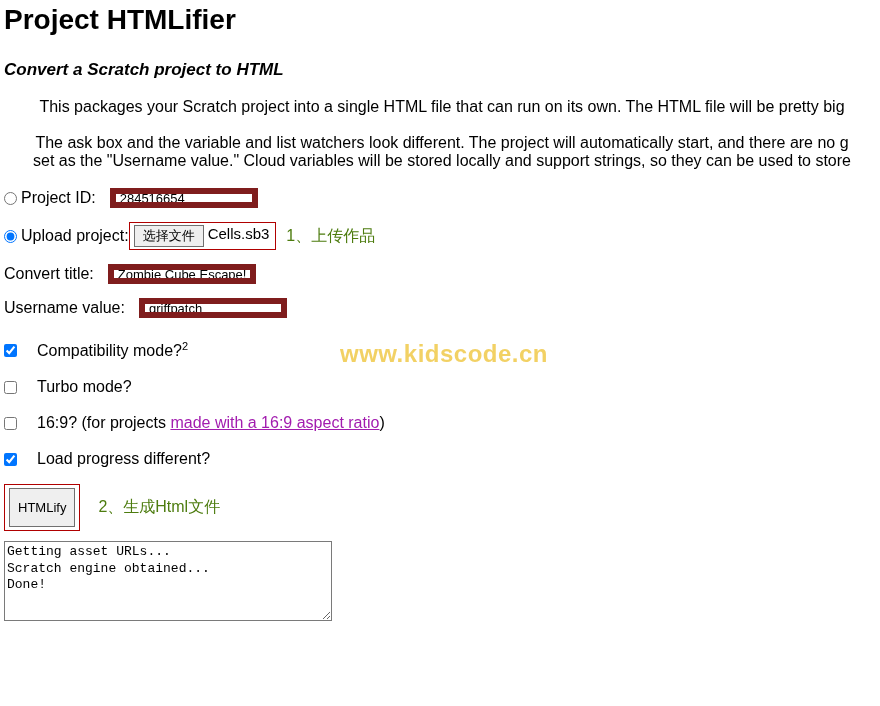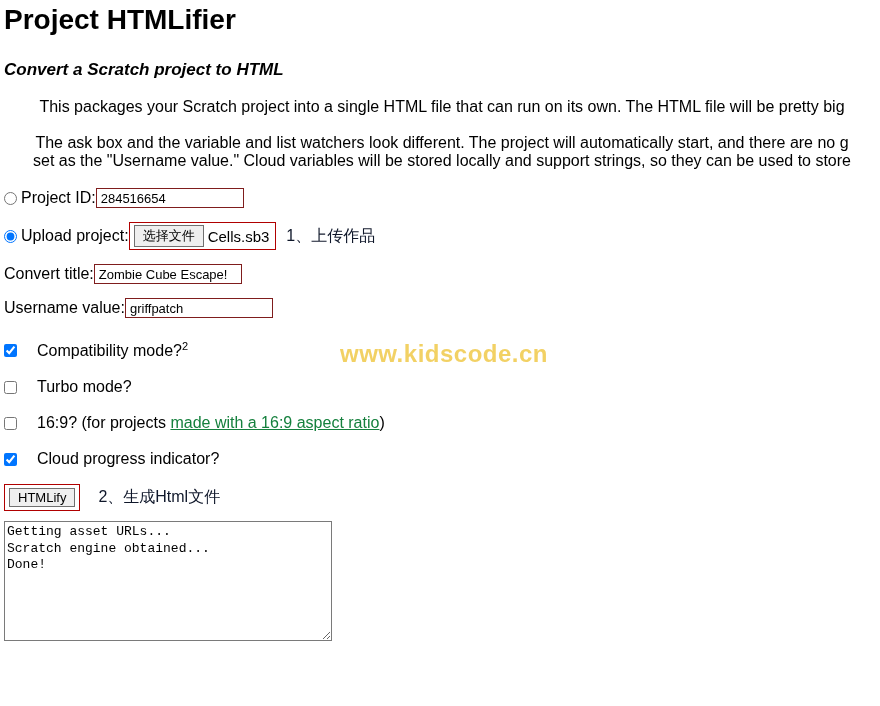--- a/index.html
+++ b/index.html
@@ -48,23 +48,24 @@
     }
     input[type="radio"], input[type="checkbox"] {
       margin: 0 4px 0 0;
       width: 13px;
       height: 13px;
     }
     input[type="text"] {
       font-family: Arial, sans-serif;
       font-size: 13px;
       padding: 1px 4px;
-      border: 1px solid #7f1d1d;
+      border: 6px solid #7f1d1d;
       height: 20px;
       background: #fff;
+      margin-left: 14px;
     }
     .project-id-input { width: 148px; }
     .title-input { width: 148px; }
     .username-input { width: 148px; }
     .file-button {
       font-family: Arial, sans-serif;
       font-size: 13px;
       padding: 1px 8px;
       border: 1px solid #707070;
       background: #efefef;
@@ -73,57 +74,57 @@
     }
     .file-name {
       font-family: Arial, sans-serif;
       font-size: 15px;
       margin-left: 4px;
     }
     .upload-highlight {
       border: 1px solid #b00000;
       padding: 2px 6px 2px 4px;
       display: inline-flex;
-      align-items: center;
+      align-items: flex-start;
     }
     .annotation {
-      color: #0f172a;
+      color: #4d7c0f;
       font-family: Arial, "Microsoft YaHei", sans-serif;
       font-size: 16px;
       margin-left: 10px;
     }
     a.aspect-link {
-      color: #15803d;
+      color: #a21caf;
       text-decoration: underline;
     }
     sup { font-size: 11px; }
     .htmlify-row {
       display: flex;
       align-items: center;
       gap: 0;
       margin: 0 0 10px 0;
     }
     .htmlify-btn-wrap {
       border: 1px solid #b00000;
       padding: 3px 4px;
       display: inline-block;
     }
     .htmlify-btn {
       font-family: Arial, sans-serif;
       font-size: 13px;
-      padding: 1px 8px;
+      padding: 11px 8px;
       border: 1px solid #707070;
       background: #efefef;
       cursor: pointer;
     }
     textarea.log {
       font-family: "Courier New", monospace;
       font-size: 13px;
       width: 328px;
-      height: 120px;
+      height: 80px;
       resize: both;
       border: 1px solid #7a7a7a;
       padding: 2px;
       line-height: 1.25;
     }
     .watermark {
       position: absolute;
       left: 340px;
       top: 340px;
       font-size: 24px;
@@ -185,21 +186,21 @@
   <span>Turbo mode?</span>
 </div>
 
 <div class="row-cb">
   <input type="checkbox" style="">
   <span><span>16:9? (for projects </span><a href="#" class="aspect-link">made with a 16:9 aspect ratio</a><span>)</span></span>
 </div>
 
 <div class="row-cb" style="margin-bottom:16px">
   <input type="checkbox" checked="" style="">
-  <span>Cloud progress indicator?</span>
+  <span>Load progress different?</span>
 </div>
 
 <div class="htmlify-row">
   <span class="htmlify-btn-wrap">
     <button class="htmlify-btn">HTMLify</button>
   </span>
   <span class="annotation" style="margin-left:18px">2、生成Html文件</span>
 </div>
 
 <textarea class="log" readonly="" style="">Getting asset URLs...

